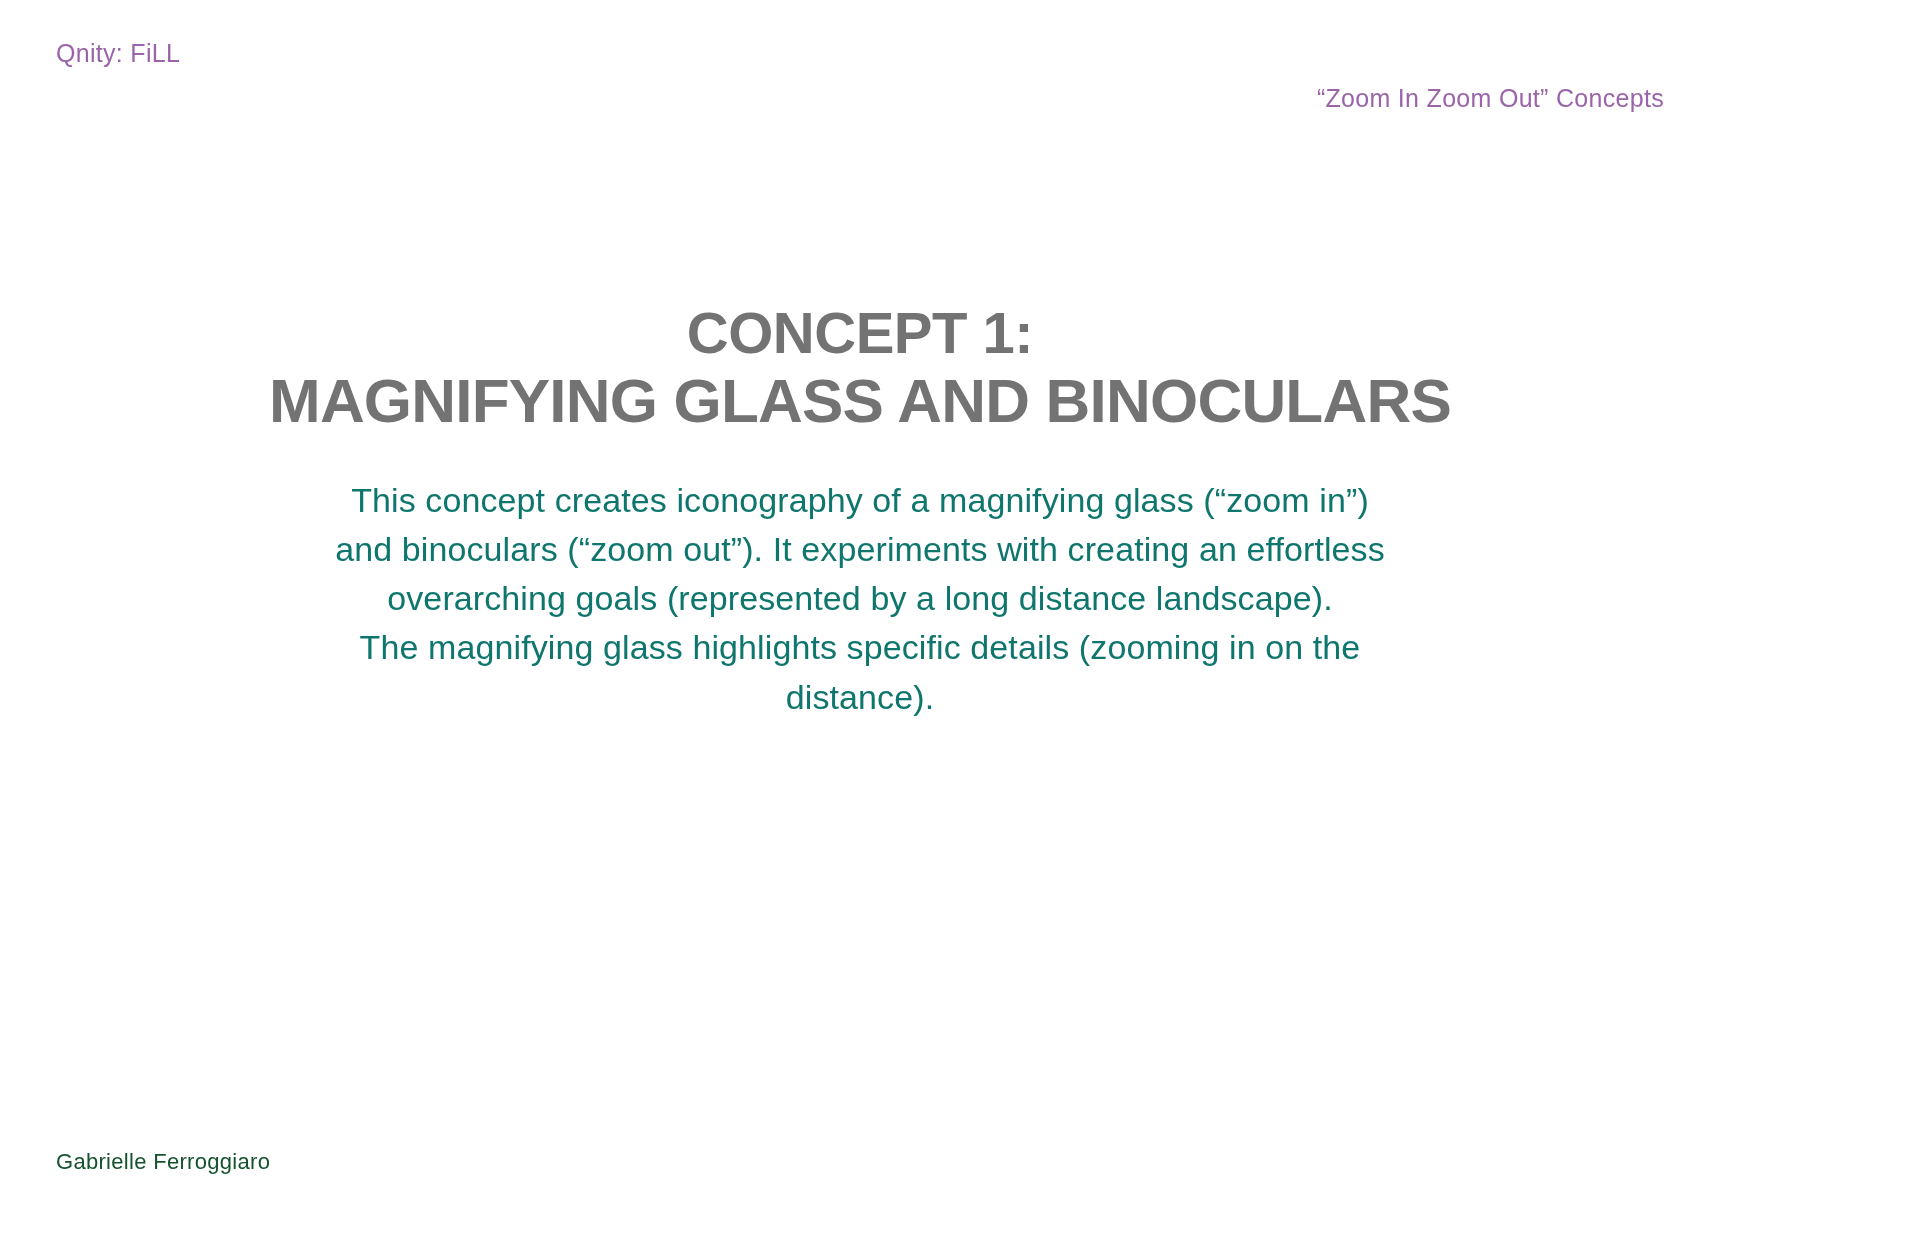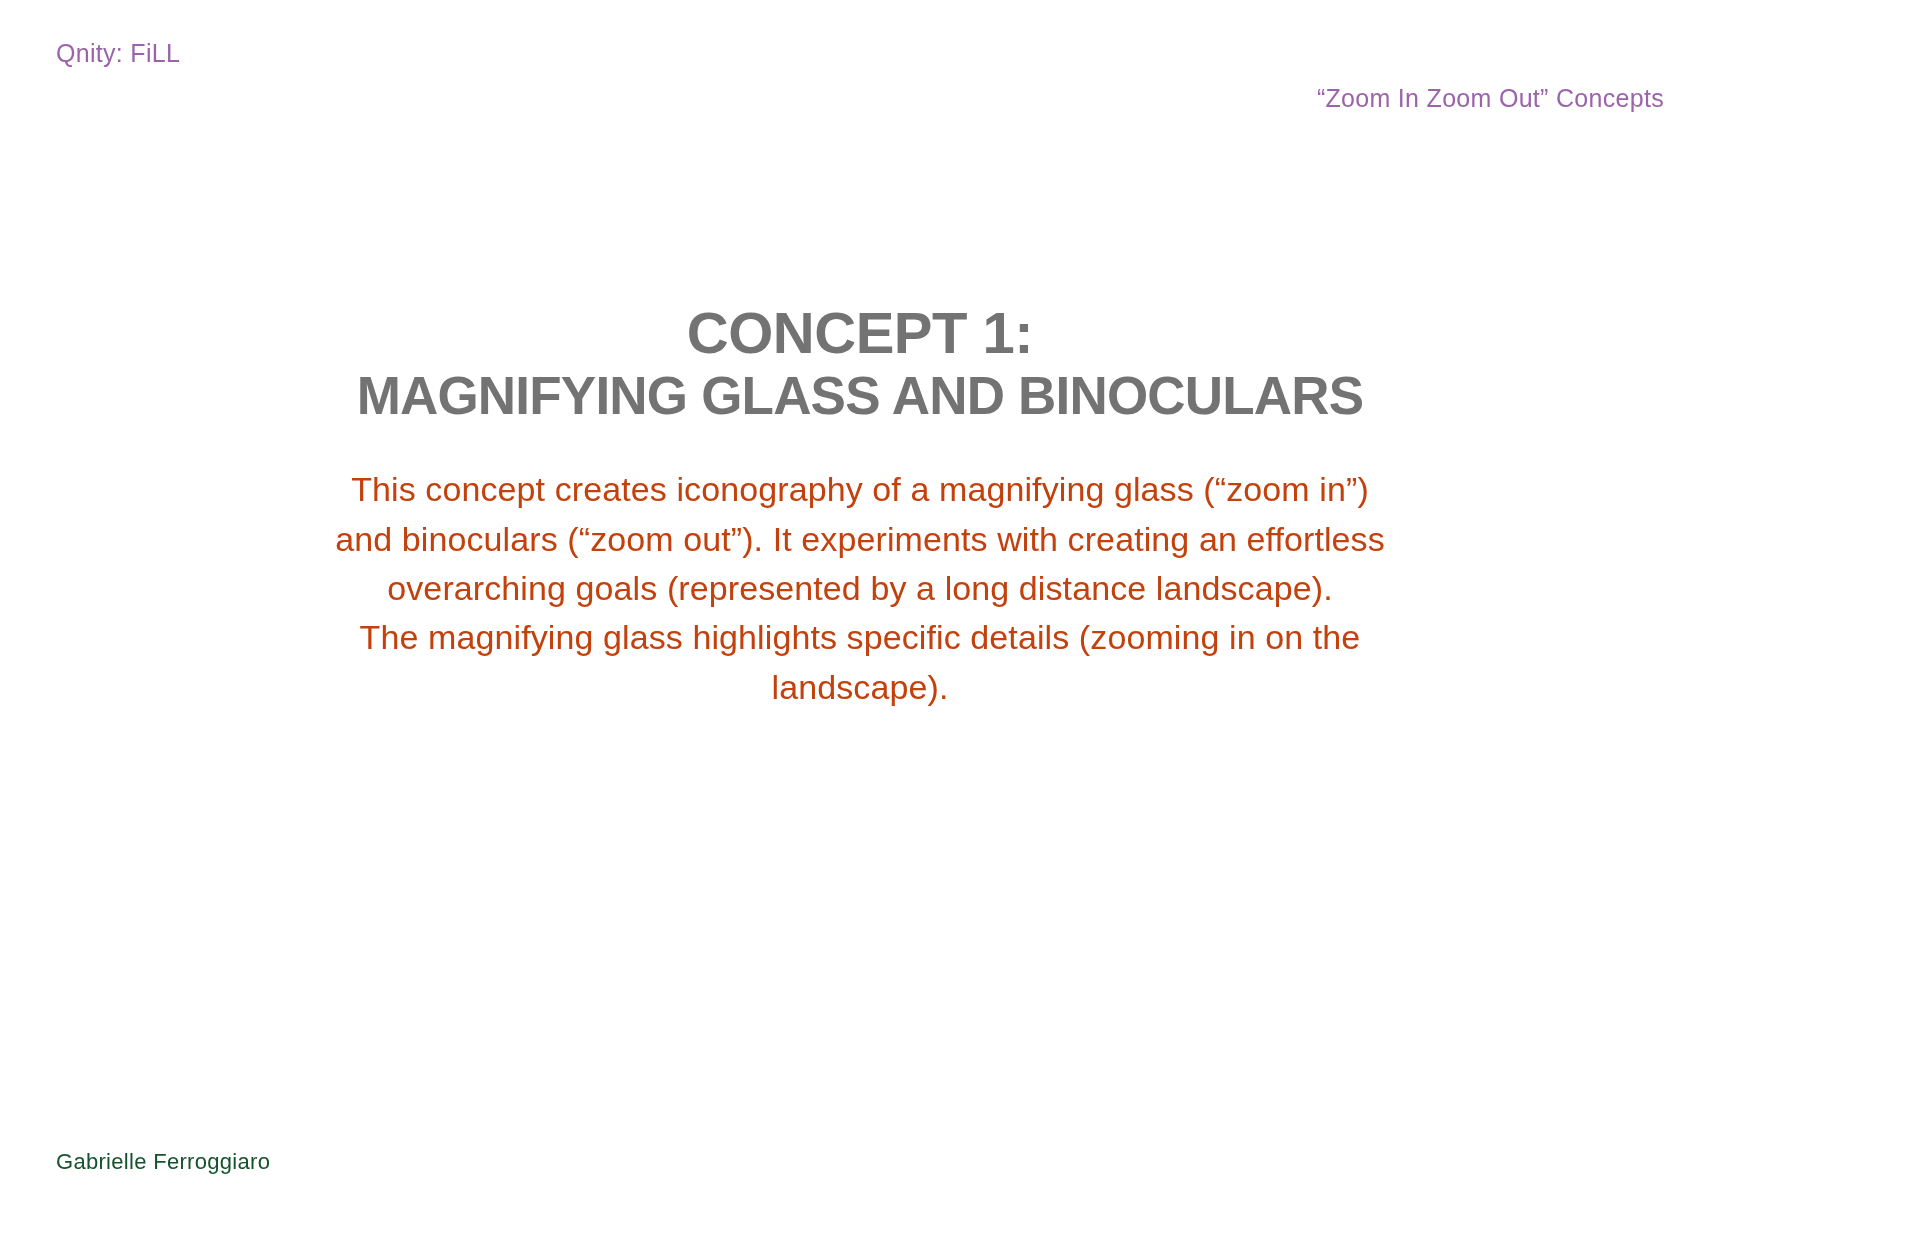--- a/index.html
+++ b/index.html
@@ -66,28 +66,28 @@
     font-size: 58px;
     line-height: 1.13;
     letter-spacing: -0.5px;
     margin: 0;
   }
   .concept-title .title-line-1 {
     display: block;
   }
   .concept-title .title-line-2 {
     display: block;
-    font-size: 53px;
+    font-size: 62px;
     letter-spacing: -0.8px;
   }
 
   .concept-description {
     margin: 40px auto 0 auto;
     width: 1115px;
-    color: #c2410c;
+    color: #0f766e;
     font-size: 34px;
     font-weight: 400;
     line-height: 1.45;
     letter-spacing: 0.1px;
   }
   .concept-description .desc-line {
     display: block;
   }
 
   
@@ -120,21 +120,21 @@
     <h1 class="concept-title">
       <span class="title-line-1">CONCEPT 1:</span>
       <span class="title-line-2">MAGNIFYING GLASS AND BINOCULARS</span>
     </h1>
 
     <p class="concept-description">
       <span class="desc-line">This concept creates iconography of a magnifying glass (“zoom in”)</span>
       <span class="desc-line">and binoculars (“zoom out”). It experiments with creating an effortless</span>
       <span class="desc-line">overarching goals (represented by a long distance landscape).</span>
       <span class="desc-line">The magnifying glass highlights specific details (zooming in on the</span>
-      <span class="desc-line">landscape).</span>
+      <span class="desc-line">distance).</span>
     </p>
 
   </div>
 
   <div class="slide-footer">
     <div class="footer-author">Gabrielle Ferroggiaro</div>
   </div>
 
 </div>
 

